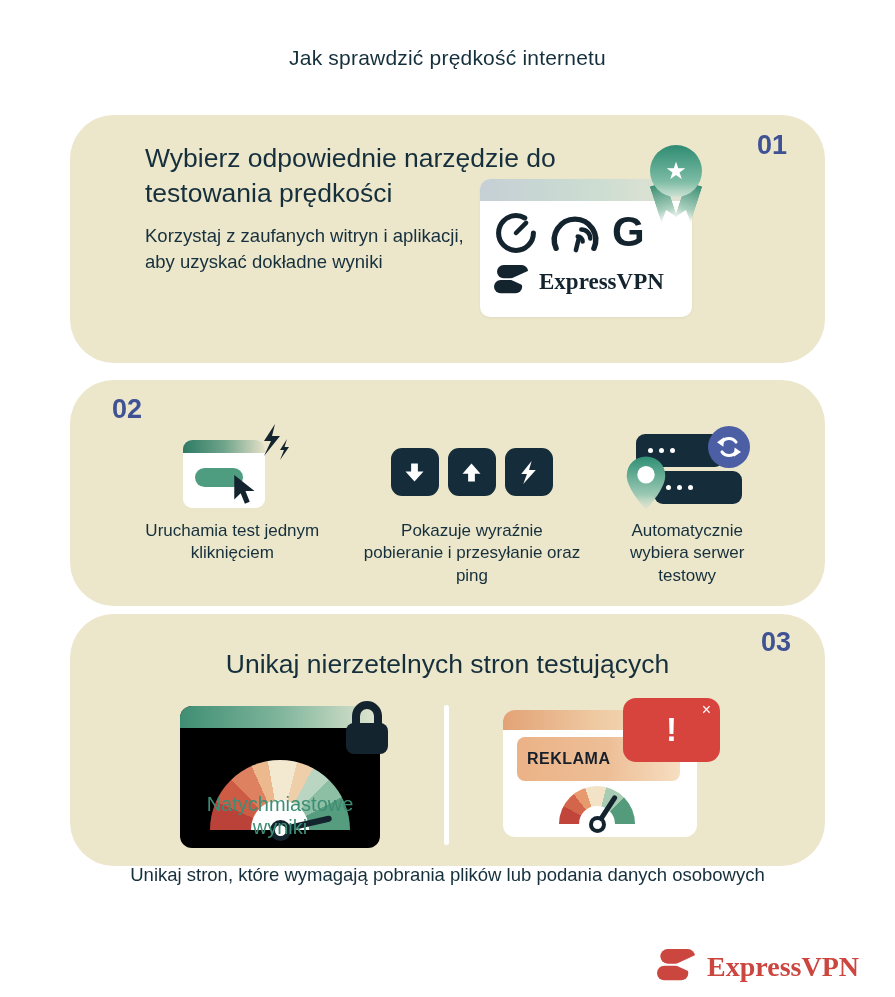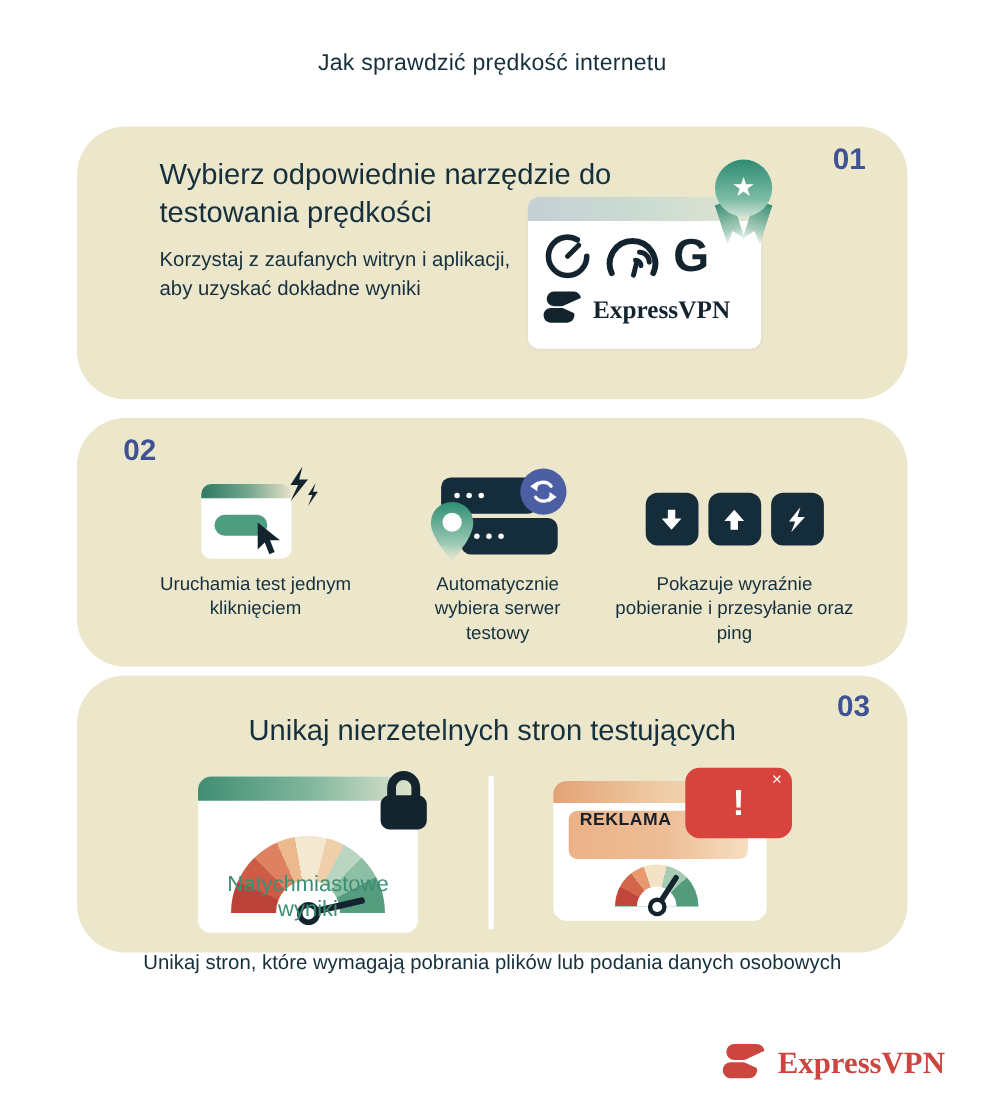--- a/index.html
+++ b/index.html
@@ -87,33 +87,33 @@
 
   .server-wrap { position:relative; width:126px; height:92px; }
   .server { position:absolute; width:88px; height:33px; border-radius:9px; background:#152C3A; display:flex; align-items:center; gap:6px; padding-left:12px; }
   .server.s1 { left:12px; top:8px; }
   .server.s2 { left:30px; top:45px; }
   .dot { width:5px; height:5px; border-radius:50%; background:#fff; }
   .refresh { position:absolute; right:0; top:0; width:42px; height:42px; border-radius:50%; background:#4C5FA4; display:flex; align-items:center; justify-content:center; }
   .pin { position:absolute; left:0; top:28px; }
 
   
-  .safe-card { position:absolute; left:110px; top:92px; width:200px; height:142px; background:#ffffff; border-radius:12px; }
+  .safe-card { position:absolute; left:110px; top:92px; width:200px; height:142px; background:#000000; border-radius:12px; }
   .safe-bar { height:22px; border-radius:12px 12px 0 0; background:linear-gradient(90deg,#3F8E73,#7FB59C,#E2E6D0); }
   .safe-label { position:absolute; left:0; bottom:9px; width:100%; text-align:center; color:#3E8E75; font-size:20px; line-height:1.15; }
   .lock { position:absolute; left:162px; top:-8px; }
 
   .divider { position:absolute; left:374px; top:91px; width:5px; height:140px; background:#fff; border-radius:3px; }
 
   .ad-card { position:absolute; left:433px; top:96px; width:194px; height:127px; background:#fff; border-radius:12px; }
   .ad-bar { height:20px; border-radius:12px 12px 0 0; background:linear-gradient(90deg,#E3A276,#EFCBA4,#F5E3C8); }
   .ad-banner {
     position:absolute; left:14px; top:27px; width:163px; height:44px; border-radius:8px;
     background:linear-gradient(90deg,#ECB287,#EDBE96 55%,#F6DEC1);
-    display:flex; align-items:flex-start;
+    display:flex; align-items:center;
   }
   .ad-banner-text { padding-left:10px; font-size:16px; font-weight:bold; color:#161F2A; letter-spacing:0.5px; }
   .alert {
     position:absolute; left:120px; top:-12px; width:97px; height:64px; border-radius:13px;
     background:#D7443E; display:flex; align-items:center; justify-content:center;
   }
   .alert-mark { color:#fff; font-size:33px; font-weight:bold; }
   .alert-close { position:absolute; right:9px; top:3px; color:#fff; font-size:16px; }
 
   .note { position:absolute; left:0; top:250px; width:100%; text-align:center; font-size:18.5px; color:#15303C; }
@@ -217,20 +217,43 @@
             <svg width="30" height="42" viewBox="0 0 30 42">
               <polygon points="16,0 5,17 12,17 5,32 21,12 13,12" fill="#14242E"></polygon>
               <polygon points="28,15 21,26 25,26 21,36 30,23 25.5,23" fill="#14242E"></polygon>
             </svg>
           </span>
         </div>
       </div>
       <div class="caption cap1">Uruchamia test jednym kliknięciem</div>
     </div>
 
+    <div class="feature f2">
+      <div class="icon-area">
+        <div class="squares">
+          <div class="square">
+            <svg width="27" height="27" viewBox="0 0 24 24">
+                <polygon points="12,20 4,11 9,11 9,4 15,4 15,11 20,11" fill="#fff"></polygon>
+              </svg>
+          </div>
+          <div class="square">
+            <svg width="27" height="27" viewBox="0 0 24 24">
+                <polygon points="12,4 4,13 9,13 9,20 15,20 15,13 20,13" fill="#fff"></polygon>
+              </svg>
+          </div>
+          <div class="square">
+            <svg width="25" height="25" viewBox="0 0 24 24">
+                <polygon points="15,1 5,13.5 10.5,13.5 7,23 19,9.5 12.5,9.5" fill="#fff"></polygon>
+              </svg>
+          </div>
+        </div>
+      </div>
+      <div class="caption cap2">Pokazuje wyraźnie pobieranie i przesyłanie oraz ping</div>
+    </div>
+
     <div class="feature f3">
       <div class="icon-area">
         <div class="server-wrap">
           <div class="server s1">
             <span class="dot"></span>
               <span class="dot"></span>
               <span class="dot"></span>
           </div>
           <div class="server s2">
             <span class="dot"></span>
@@ -258,43 +281,20 @@
               </defs>
               <path d="M24 2 C12 2 3 11 3 23 C3 38 24 60 24 60 C24 60 45 38 45 23 C45 11 36 2 24 2 Z" fill="url(#ping)"></path>
               <circle cx="24" cy="22" r="9.5" fill="#fff"></circle>
             </svg>
           </span>
         </div>
       </div>
       <div class="caption cap3">Automatycznie wybiera serwer testowy</div>
     </div>
 
-    <div class="feature f2">
-      <div class="icon-area">
-        <div class="squares">
-          <div class="square">
-            <svg width="27" height="27" viewBox="0 0 24 24">
-                <polygon points="12,20 4,11 9,11 9,4 15,4 15,11 20,11" fill="#fff"></polygon>
-              </svg>
-          </div>
-          <div class="square">
-            <svg width="27" height="27" viewBox="0 0 24 24">
-                <polygon points="12,4 4,13 9,13 9,20 15,20 15,13 20,13" fill="#fff"></polygon>
-              </svg>
-          </div>
-          <div class="square">
-            <svg width="25" height="25" viewBox="0 0 24 24">
-                <polygon points="15,1 5,13.5 10.5,13.5 7,23 19,9.5 12.5,9.5" fill="#fff"></polygon>
-              </svg>
-          </div>
-        </div>
-      </div>
-      <div class="caption cap2">Pokazuje wyraźnie pobieranie i przesyłanie oraz ping</div>
-    </div>
-
   </div>
 </section>
 
 <section class="panel panel-3">
   <div class="step-num num-03">03</div>
   <h2 class="p-heading p3-heading">Unikaj nierzetelnych stron testujących</h2>
 
   <div class="safe-card">
     <div class="safe-bar"></div>
     <div class="gauge-wrap lg">

